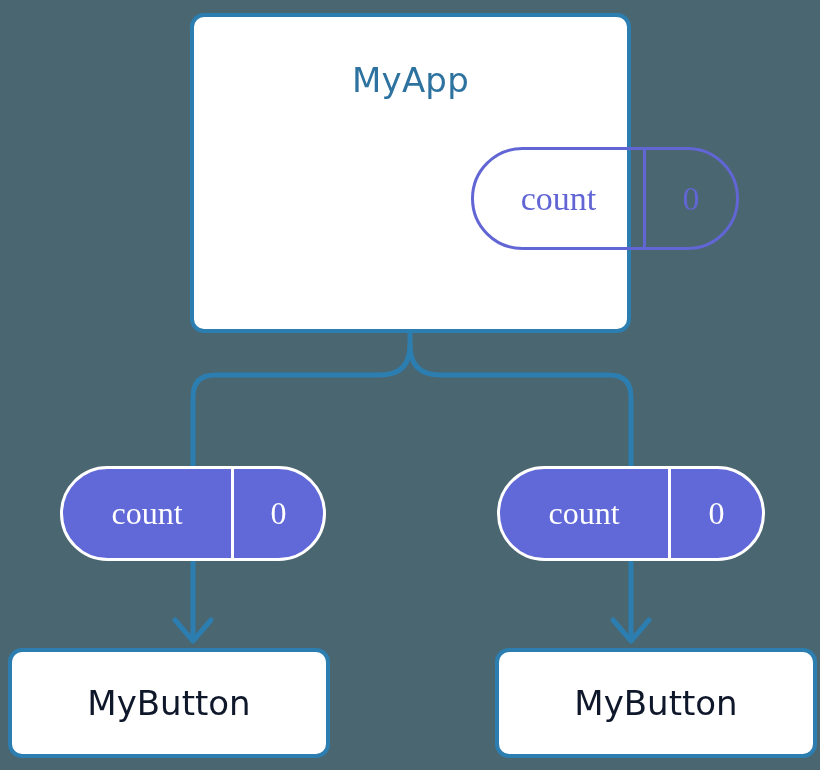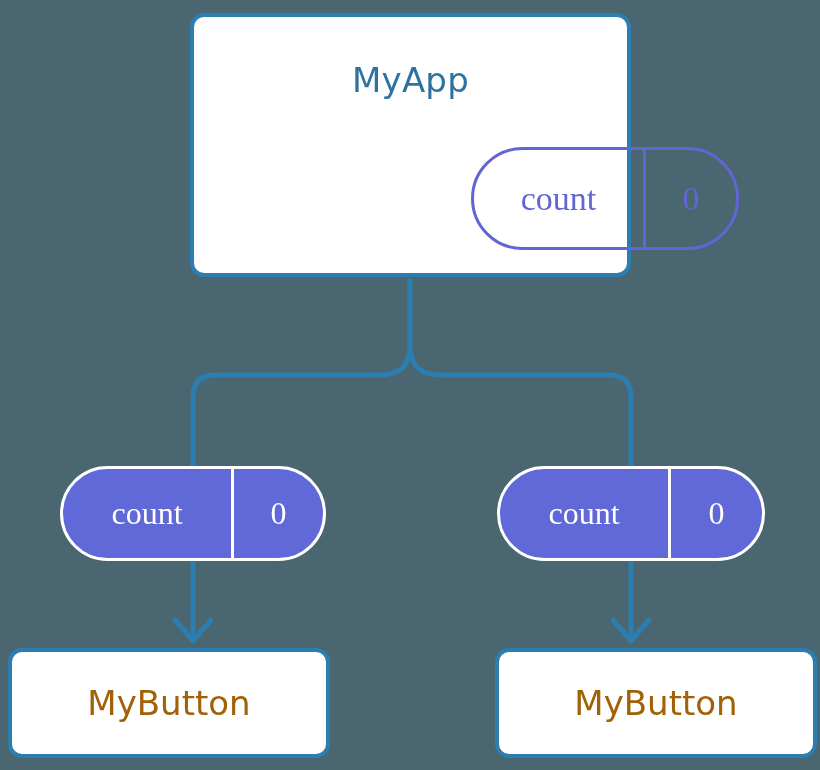--- a/index.html
+++ b/index.html
@@ -37,21 +37,21 @@
     display: flex;
     flex-direction: column;
     align-items: center;
   }
 
   
   #root-card {
     left: 190px;
     top: 13px;
     width: 441px;
-    height: 264px;
+    height: 320px;
     justify-content: flex-start;
   }
   #root-title {
     margin-top: 46px;
     font-size: 34px;
     line-height: 1;
     color: #2e73a0;
     letter-spacing: 0.2px;
     white-space: nowrap;
   }
@@ -140,21 +140,21 @@
   #leaf-card-right {
     left: 495px;
     top: 648px;
     width: 322px;
     height: 110px;
     justify-content: center;
   }
   .leaf-title {
     font-size: 34px;
     line-height: 1;
-    color: #a16207;
+    color: #0f172a;
     white-space: nowrap;
   }
 </style>
 </head>
 <body>
 
 <div id="stage">
 
   <svg id="wires" viewBox="0 0 820 770">
 

